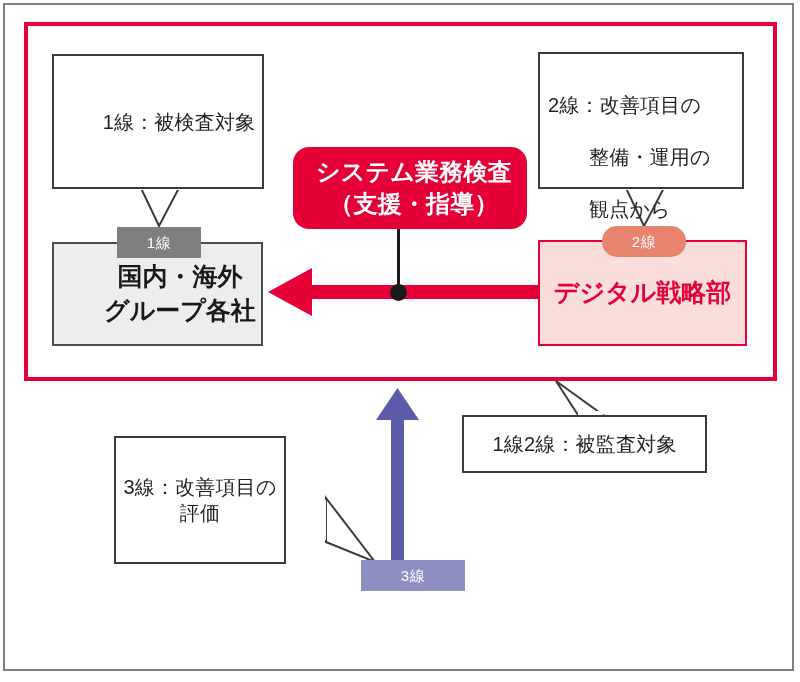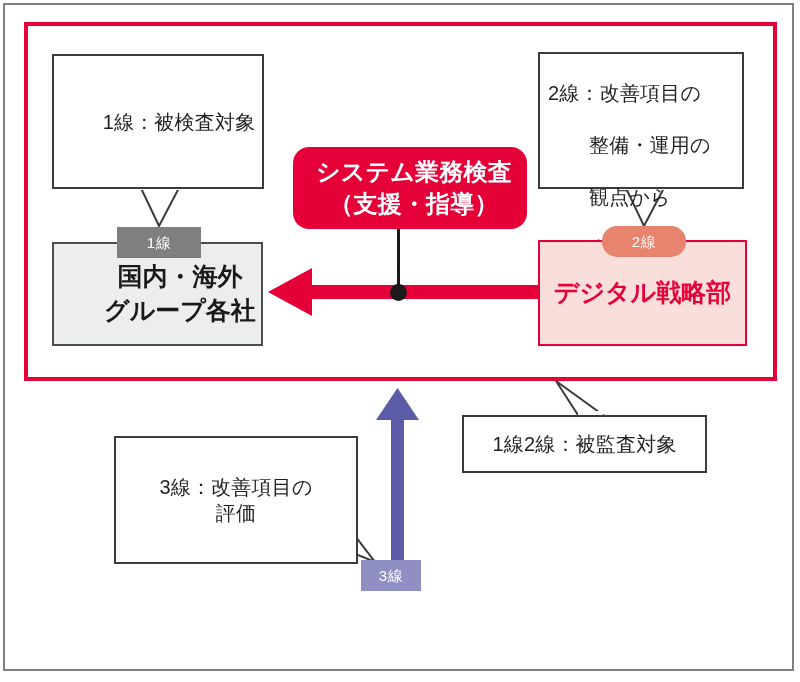--- a/index.html
+++ b/index.html
@@ -45,29 +45,29 @@
   }
   .callout .txt{white-space:pre-line;display:block;}
 
   
   #callout1{left:52px;top:54px;width:212px;height:135px;}
   #callout1 .txt{text-align:center;margin-left:42px;}
 
   
   #callout2{left:538px;top:52px;width:206px;height:137px;
             align-items:flex-start;justify-content:flex-start;
-            padding:0 0 0 8px;}
+            padding:12px 0 0 8px;}
   #callout2 .txt{text-align:left;}
   #callout2 .ind{padding-left:2.05em;display:block;}
 
   
   #callout3{left:462px;top:415px;width:245px;height:58px;}
 
   
-  #callout4{left:114px;top:436px;width:244px;height:128px;justify-content:center;}
+  #callout4{left:114px;top:436px;width:172px;height:128px;justify-content:center;}
   #callout4 .txt{text-align:center;}
 
   
   .entity{
     position:absolute;
     box-sizing:border-box;
     display:flex;
     align-items:center;
     justify-content:center;
     text-align:center;
@@ -93,21 +93,21 @@
     position:absolute;
     box-sizing:border-box;
     display:flex;align-items:center;justify-content:center;
     color:#ffffff;
     font-size:15px;
     line-height:1;
     letter-spacing:0.5px;
   }
   #tag1{left:117px;top:227px;width:84px;height:31px;background:#807f80;}
   #tag2{left:602px;top:226px;width:84px;height:31px;background:#e8836e;border-radius:15px;}
-  #tag3{left:361px;top:560px;width:60px;height:31px;background:#8f8fc4;}
+  #tag3{left:361px;top:560px;width:104px;height:31px;background:#8f8fc4;}
 
   
   #badge{
     position:absolute;
     left:293px;top:147px;width:226px;height:82px;
     background:#e50038;
     border-radius:16px;
     color:#ffffff;
     font-weight:bold;
     font-size:24px;

